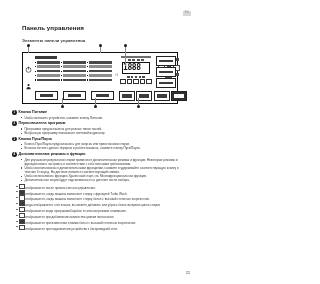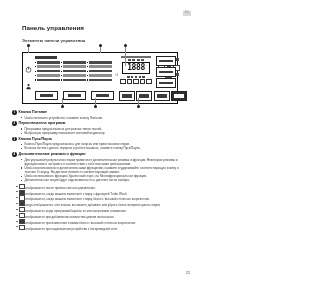--- a/index.html
+++ b/index.html
@@ -60,21 +60,21 @@
   
   .mid-tick{position:absolute;left:93px;top:22px;font-size:2.6px;color:#333;}
 
   
   .disp-wrap{position:absolute;left:97px;top:4px;width:34px;height:34px;}
   .disp-cap{width:30px;height:2px;background:#6d6d6d;margin:0 auto 1px;}
   .disp-icons-top{display:flex;justify-content:center;gap:1.5px;margin-bottom:1px;}
   .disp-icons-top span{width:3px;height:2.4px;background:#555;}
   .lcd{
     width:26px;height:10px;margin:0 auto;border:.7px solid #111;background:#fff;
-    display:flex;align-items:center;justify-content:center;
+    display:flex;align-items:center;
   }
   .lcd b{
     font-family:"DejaVu Sans Mono", monospace;font-size:8px;font-weight:bold;
     letter-spacing:-.4px;color:#111;line-height:1;
   }
   .disp-icons-mid{display:flex;justify-content:center;gap:1.4px;margin-top:1.2px;}
   .disp-icons-mid span{width:2.4px;height:2.4px;background:#4a4a4a;}
   .disp-icons-bot{display:flex;justify-content:center;gap:1.2px;margin-top:1px;}
   .disp-icons-bot span{width:3.4px;height:2.6px;border:.5px solid #333;}
 

